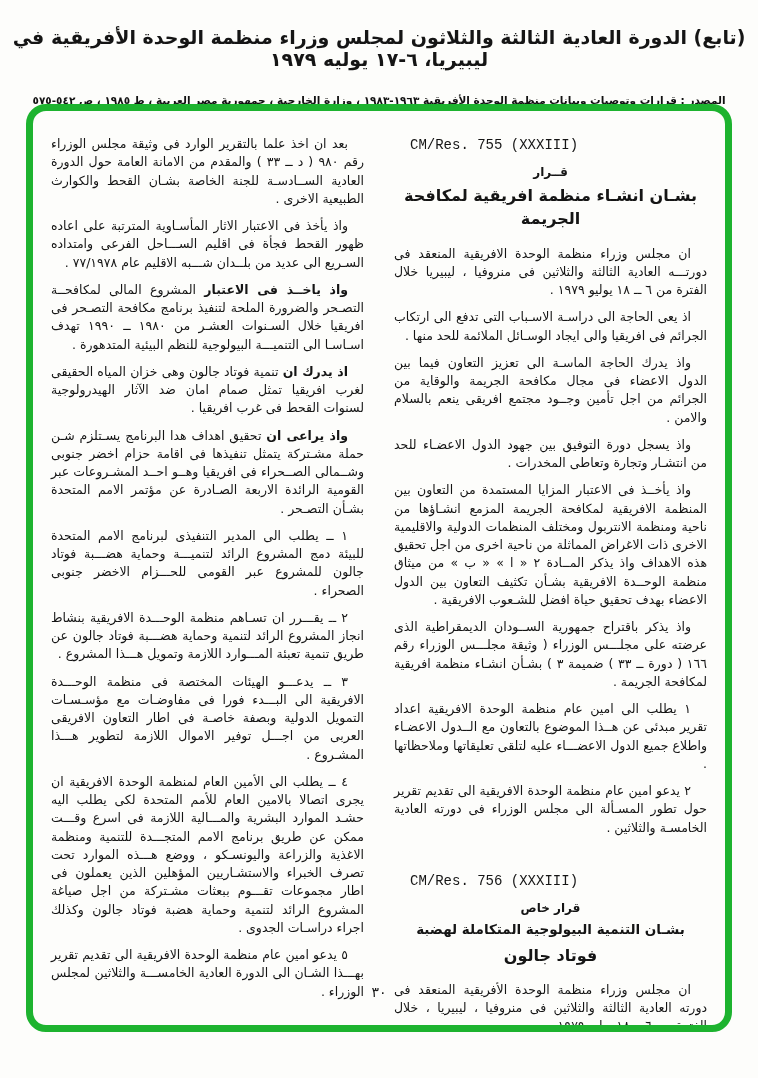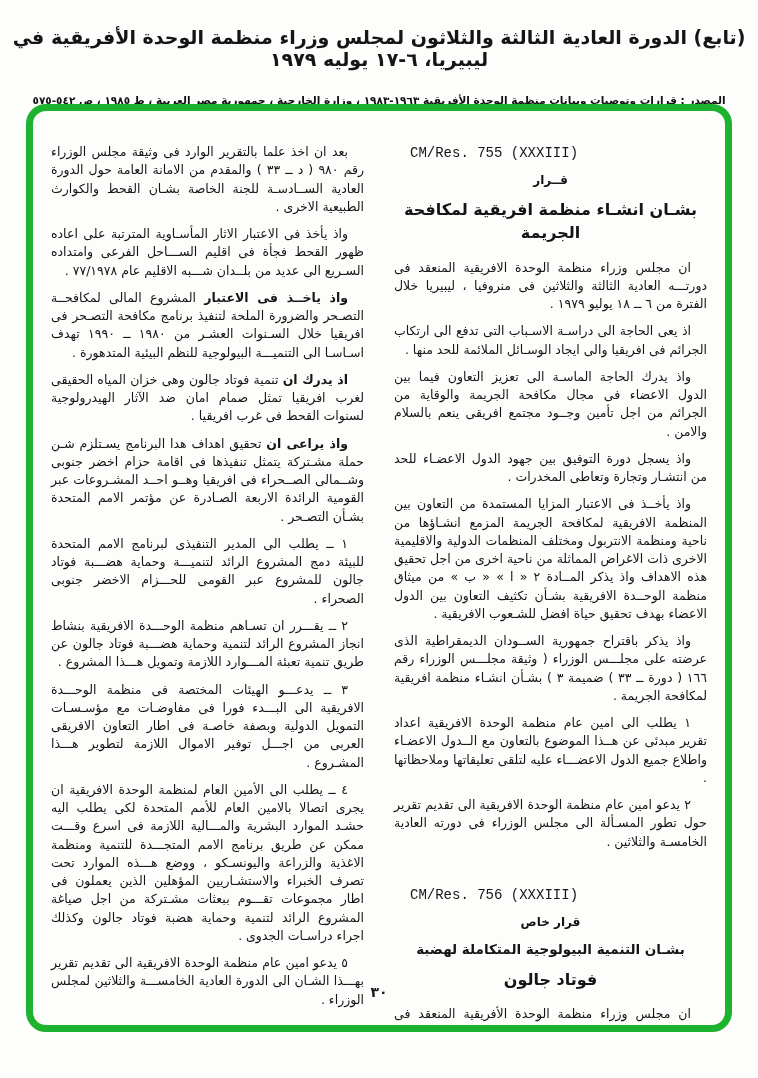--- a/index.html
+++ b/index.html
@@ -12,35 +12,35 @@
   .header{direction:rtl;text-align:center;padding-top:26px;}
   .header-title{font-weight:bold;font-size:19px;letter-spacing:0;}
   .header-source{font-weight:bold;font-size:10.5px;margin-top:24px;color:#111;}
   .res-frame{
     position:absolute;left:26px;top:104px;width:706px;height:928px;
     box-sizing:border-box;border-radius:20px;
     padding:24px 18px 12px 18px;overflow:hidden;background:#fdfdfb;
   }
   .columns{display:flex;flex-direction:row;direction:rtl;gap:30px;height:100%;}
   .col{flex:1;direction:rtl;text-align:justify;font-size:12.5px;line-height:1.46;}
-  .col p{margin:8px 0 9px 0;text-indent:16px;}
+  .col p{margin:0 0 9px 0;text-indent:16px;}
   .res-code{
     direction:ltr;text-align:left;text-indent:0;
     font-family:Liberation Mono, monospace;
     font-size:14px;margin:2px 0 16px 0;
   }
   .res-code.second{margin-top:34px;}
   .center-bold{text-align:center;font-weight:bold;text-indent:0 !important;}
   .heading{font-size:12px;margin-bottom:2px !important;}
   .subheading{font-size:16px;margin-bottom:14px !important;}
   .subheading2{font-size:13.5px;margin-bottom:4px !important;}
   .lead{font-weight:bold;}
   .page-number{
     position:absolute;left:0;right:0;top:984px;
-    text-align:center;font-weight:bold;font-size:14px;direction:rtl;
+    text-align:center;font-weight:normal;font-size:14px;direction:rtl;
   }
 </style>
 </head>
 <body>
 
 <div class="header">
   <div class="header-title">(تابع) الدورة العادية الثالثة والثلاثون لمجلس وزراء منظمة الوحدة الأفريقية في ليبيريا، ٦-١٧ يوليه ١٩٧٩</div>
   <div class="header-source">المصدر : قرارات وتوصيات وبيانات منظمة الوحدة الأفريقية ١٩٦٣-١٩٨٣ ، وزارة الخارجية ، جمهورية مصر العربية ، ط ١٩٨٥ ، ص ٥٤٢-٥٧٥</div>
 </div>
 

